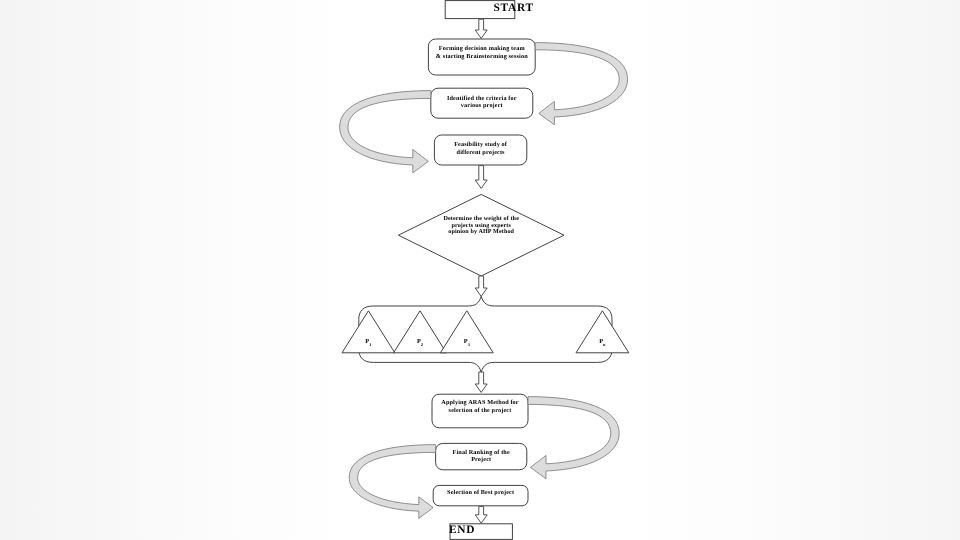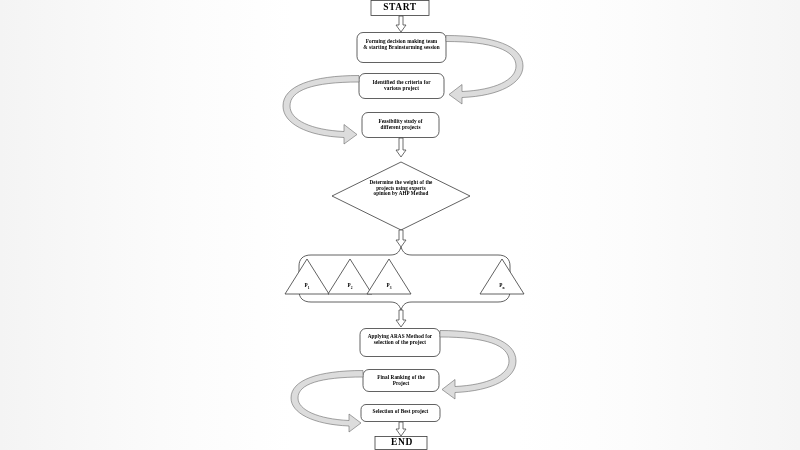--- a/index.html
+++ b/index.html
@@ -180,21 +180,21 @@
                C 291 380, 318 370.5, 363 370.5
                Z"></path>
 
       <rect class="sh" x="361" y="404.5" width="79" height="17" rx="5" ry="5"></rect>
 
       <path class="ar" d="M399 422 L403 422 L403 429 L406 429 L401 436 L396 429 L399 429 Z"></path>
 
       <rect class="sh" x="375" y="436.5" width="52" height="13"></rect>
     </svg>
 
-    <div class="node-text term-text" style="left:371px; top:2px; width:58px;">START</div>
+    <div class="node-text term-text" style="left:371px; top:2px; width:58px;padding-left:28px;">START</div>
 
     <div class="node-text proc-text" style="left:363px; top:39px; width:77px;">Forming decision making team &amp; starting Brainstorming session</div>
 
     <div class="node-text proc-text" style="left:365px; top:80px; width:73px;">Identified the criteria for various project</div>
 
     <div class="node-text proc-text" style="left:368px; top:119px; width:65px;">Feasibility study of different projects</div>
 
     <div class="node-text dec-text" style="left:368px; top:180px; width:66px;">Determine the weight of the projects using experts opinion by AHP Method</div>
 
     <div class="node-text tri-text" style="left:298px; top:283px; width:18px;">
@@ -209,16 +209,16 @@
     <div class="node-text tri-text" style="left:493px; top:283px; width:18px;">
       <span>P</span><sub>n</sub>
     </div>
 
     <div class="node-text proc-text" style="left:366px; top:334px; width:68px;">Applying ARAS Method for selection of the project</div>
 
     <div class="node-text proc-text" style="left:369px; top:375px; width:64px;">Final Ranking of the Project</div>
 
     <div class="node-text proc-text" style="left:364px; top:409px; width:73px;">Selection of Best project</div>
 
-    <div class="node-text term-text" style="left:376px; top:437px; width:52px;">END</div>
+    <div class="node-text term-text" style="left:359px; top:437px; width:52px;">END</div>
 
   </div>
 </div>
 
 </body></html>

